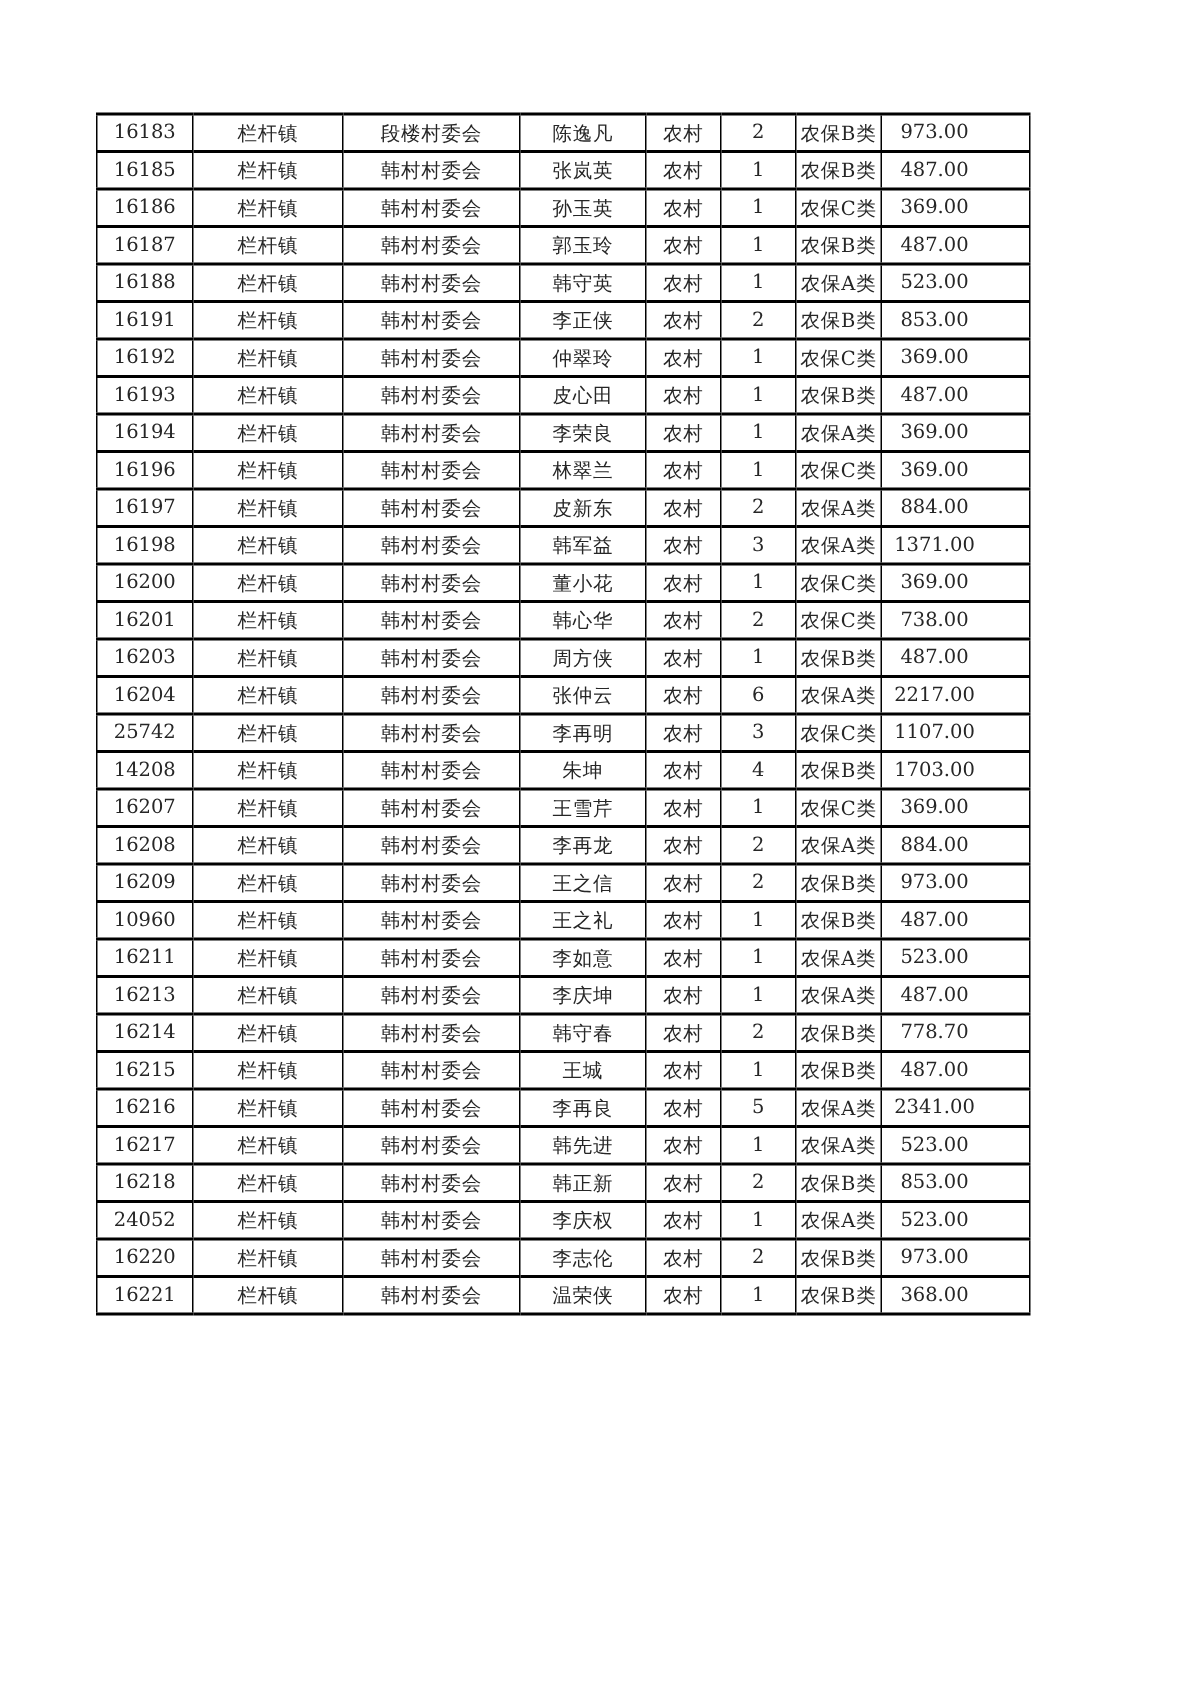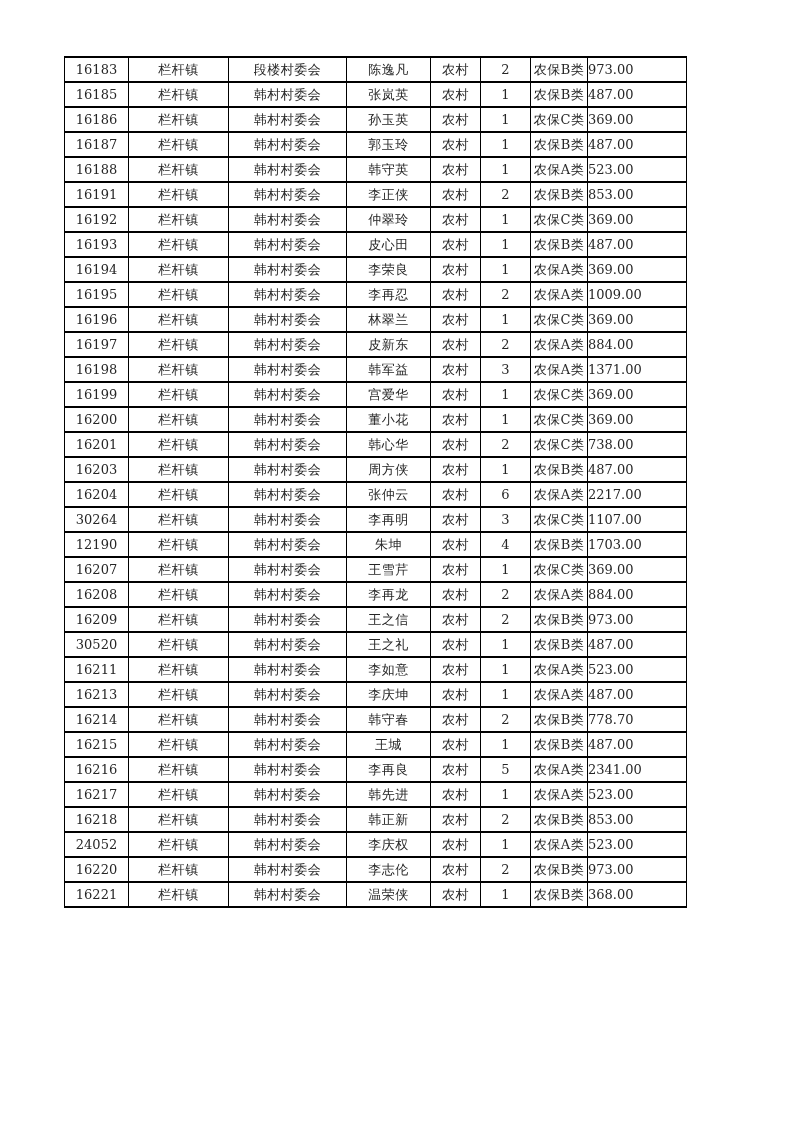--- a/index.html
+++ b/index.html
@@ -11,21 +11,21 @@
     position: relative;
     width: 793px;
     height: 1122px;
     background: #ffffff;
     overflow: hidden;
     font-family: "DejaVu Serif", "Liberation Serif", serif;
   }
   table.roster {
     position: absolute;
     left: 64px;
-    top: 56px;
+    top: 75px;
     width: 622px;
     border-collapse: collapse;
     table-layout: fixed;
   }
   table.roster td {
     border: solid #000000;
     border-width: 2px 1px;
     height: 23px;
     padding: 0;
     font-size: 13px;
@@ -33,21 +33,21 @@
     text-align: center;
     vertical-align: middle;
     white-space: nowrap;
     overflow: hidden;
     letter-spacing: 0.5px;
   }
   table.roster td.num {
     letter-spacing: 0;
   }
   table.roster td.amount {
-    text-align: left;
+    text-align: center;
     padding-right: 28px;
     letter-spacing: 0;
   }
   
   col.c-serial   { width: 64px; }
   col.c-town     { width: 100px; }
   col.c-village  { width: 118px; }
   col.c-name     { width: 84px; }
   col.c-restype  { width: 50px; }
   col.c-count    { width: 50px; }
@@ -154,30 +154,20 @@
           <td class="num">16194</td>
           <td>栏杆镇</td>
           <td>韩村村委会</td>
           <td>李荣良</td>
           <td>农村</td>
           <td class="num">1</td>
           <td>农保A类</td>
           <td class="amount">369.00</td>
         </tr>
         <tr>
-          <td class="num">16195</td>
-          <td>栏杆镇</td>
-          <td>韩村村委会</td>
-          <td>李再忍</td>
-          <td>农村</td>
-          <td class="num">2</td>
-          <td>农保A类</td>
-          <td class="amount">1009.00</td>
-        </tr>
-        <tr>
           <td class="num">16196</td>
           <td>栏杆镇</td>
           <td>韩村村委会</td>
           <td>林翠兰</td>
           <td>农村</td>
           <td class="num">1</td>
           <td>农保C类</td>
           <td class="amount">369.00</td>
         </tr>
         <tr>
@@ -194,30 +184,20 @@
           <td class="num">16198</td>
           <td>栏杆镇</td>
           <td>韩村村委会</td>
           <td>韩军益</td>
           <td>农村</td>
           <td class="num">3</td>
           <td>农保A类</td>
           <td class="amount">1371.00</td>
         </tr>
         <tr>
-          <td class="num">16199</td>
-          <td>栏杆镇</td>
-          <td>韩村村委会</td>
-          <td>宫爱华</td>
-          <td>农村</td>
-          <td class="num">1</td>
-          <td>农保C类</td>
-          <td class="amount">369.00</td>
-        </tr>
-        <tr>
           <td class="num">16200</td>
           <td>栏杆镇</td>
           <td>韩村村委会</td>
           <td>董小花</td>
           <td>农村</td>
           <td class="num">1</td>
           <td>农保C类</td>
           <td class="amount">369.00</td>
         </tr>
         <tr>
@@ -244,31 +224,31 @@
           <td class="num">16204</td>
           <td>栏杆镇</td>
           <td>韩村村委会</td>
           <td>张仲云</td>
           <td>农村</td>
           <td class="num">6</td>
           <td>农保A类</td>
           <td class="amount">2217.00</td>
         </tr>
         <tr>
-          <td class="num">30264</td>
+          <td class="num">25742</td>
           <td>栏杆镇</td>
           <td>韩村村委会</td>
           <td>李再明</td>
           <td>农村</td>
           <td class="num">3</td>
           <td>农保C类</td>
           <td class="amount">1107.00</td>
         </tr>
         <tr>
-          <td class="num">12190</td>
+          <td class="num">14208</td>
           <td>栏杆镇</td>
           <td>韩村村委会</td>
           <td>朱坤</td>
           <td>农村</td>
           <td class="num">4</td>
           <td>农保B类</td>
           <td class="amount">1703.00</td>
         </tr>
         <tr>
           <td class="num">16207</td>
@@ -294,21 +274,21 @@
           <td class="num">16209</td>
           <td>栏杆镇</td>
           <td>韩村村委会</td>
           <td>王之信</td>
           <td>农村</td>
           <td class="num">2</td>
           <td>农保B类</td>
           <td class="amount">973.00</td>
         </tr>
         <tr>
-          <td class="num">30520</td>
+          <td class="num">10960</td>
           <td>栏杆镇</td>
           <td>韩村村委会</td>
           <td>王之礼</td>
           <td>农村</td>
           <td class="num">1</td>
           <td>农保B类</td>
           <td class="amount">487.00</td>
         </tr>
         <tr>
           <td class="num">16211</td>

